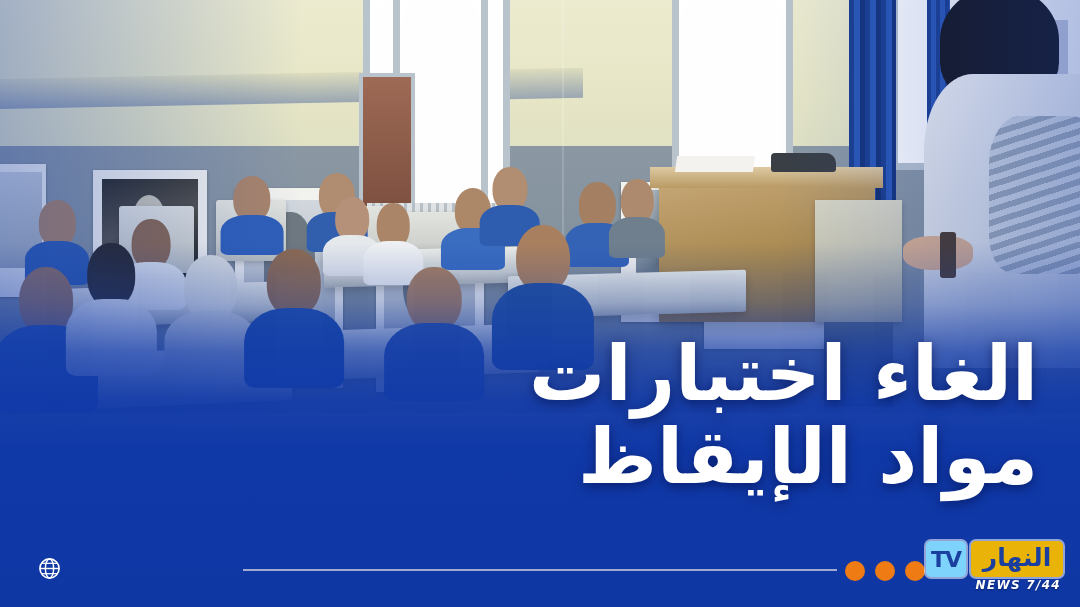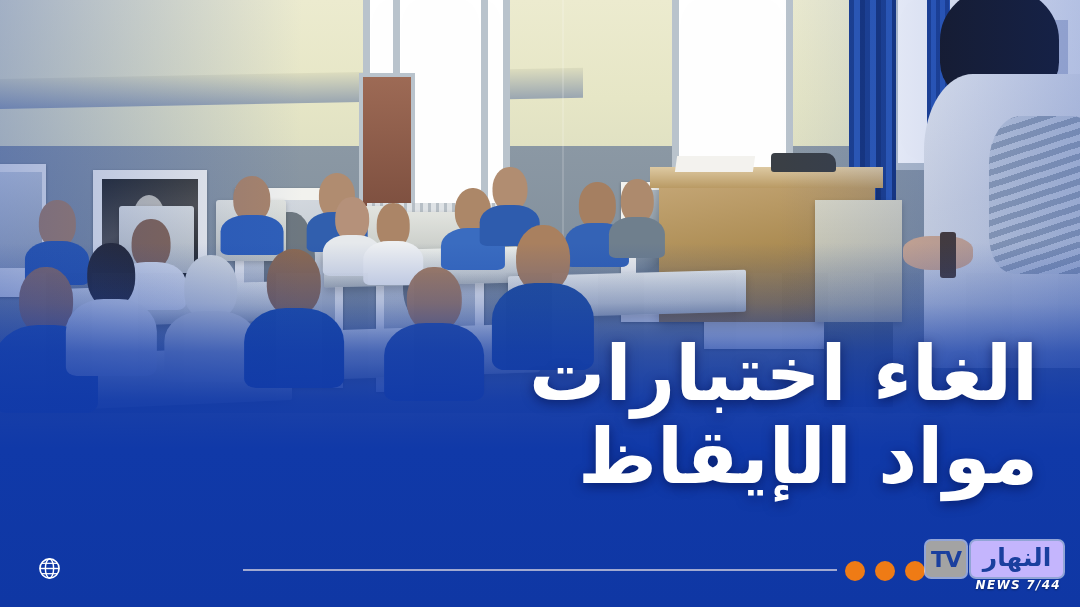--- a/index.html
+++ b/index.html
@@ -177,26 +177,26 @@
 
   .rule{position:absolute;left:243px;top:569px;width:594px;height:2px;
     background:rgba(218,214,226,.72);}
 
   .dots{position:absolute;left:845px;top:561px;display:flex;gap:10px;align-items:center;}
   .dot{width:20px;height:20px;border-radius:50%;background:#ef7b15;}
 
   
   .logo{position:absolute;right:17px;top:541px;width:137px;height:53px;}
   .logo-row{position:absolute;left:0;top:0;width:100%;height:36px;display:flex;}
-  .logo-tv{width:40px;height:36px;background:#a3a3a3;border-radius:5px;
+  .logo-tv{width:40px;height:36px;background:#7dd3fc;border-radius:5px;
     display:flex;align-items:center;justify-content:center;
     font-weight:bold;font-size:22px;color:#1a3f9e;letter-spacing:-1px;
     font-family:"DejaVu Sans","Liberation Sans",sans-serif;
     box-shadow:0 0 0 2px rgba(255,255,255,.55);}
-  .logo-ar{flex:1;margin-left:5px;height:36px;background:#c4b5fd;border-radius:5px;
+  .logo-ar{flex:1;margin-left:5px;height:36px;background:#eab308;border-radius:5px;
     display:flex;align-items:center;justify-content:center;
     direction:rtl;font-weight:bold;font-size:25px;color:#1a3f9e;
     font-family:"DejaVu Sans","Liberation Sans",sans-serif;
     box-shadow:0 0 0 2px rgba(255,255,255,.55);line-height:1;padding-bottom:3px;}
   .logo-sub{position:absolute;right:2px;top:37px;font-style:italic;font-weight:bold;
     font-size:12px;letter-spacing:1.3px;color:#ffffff;
     font-family:"DejaVu Sans","Liberation Sans",sans-serif;
     text-shadow:0 1px 2px rgba(0,0,0,.4);}
 </style>
 </head>

